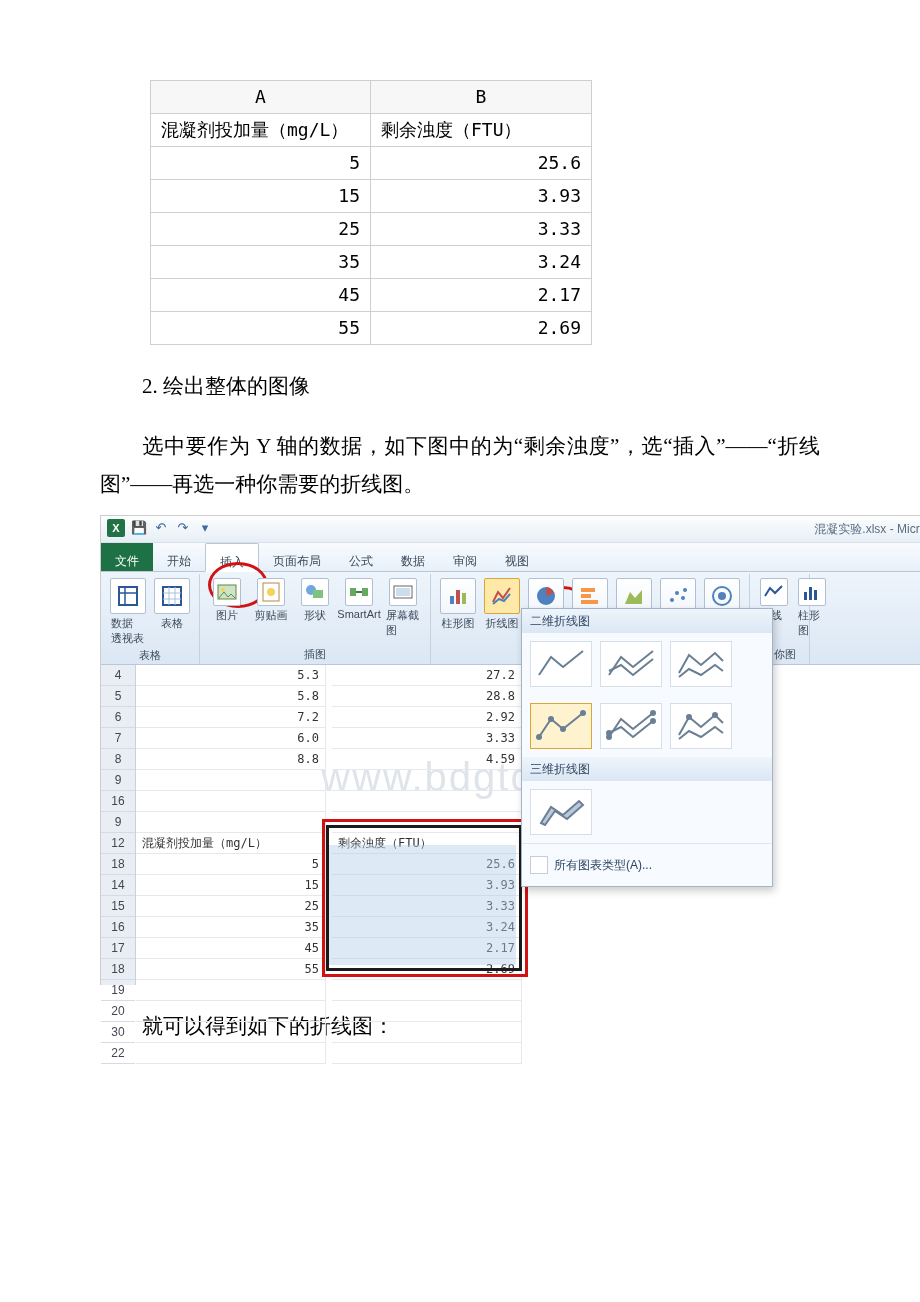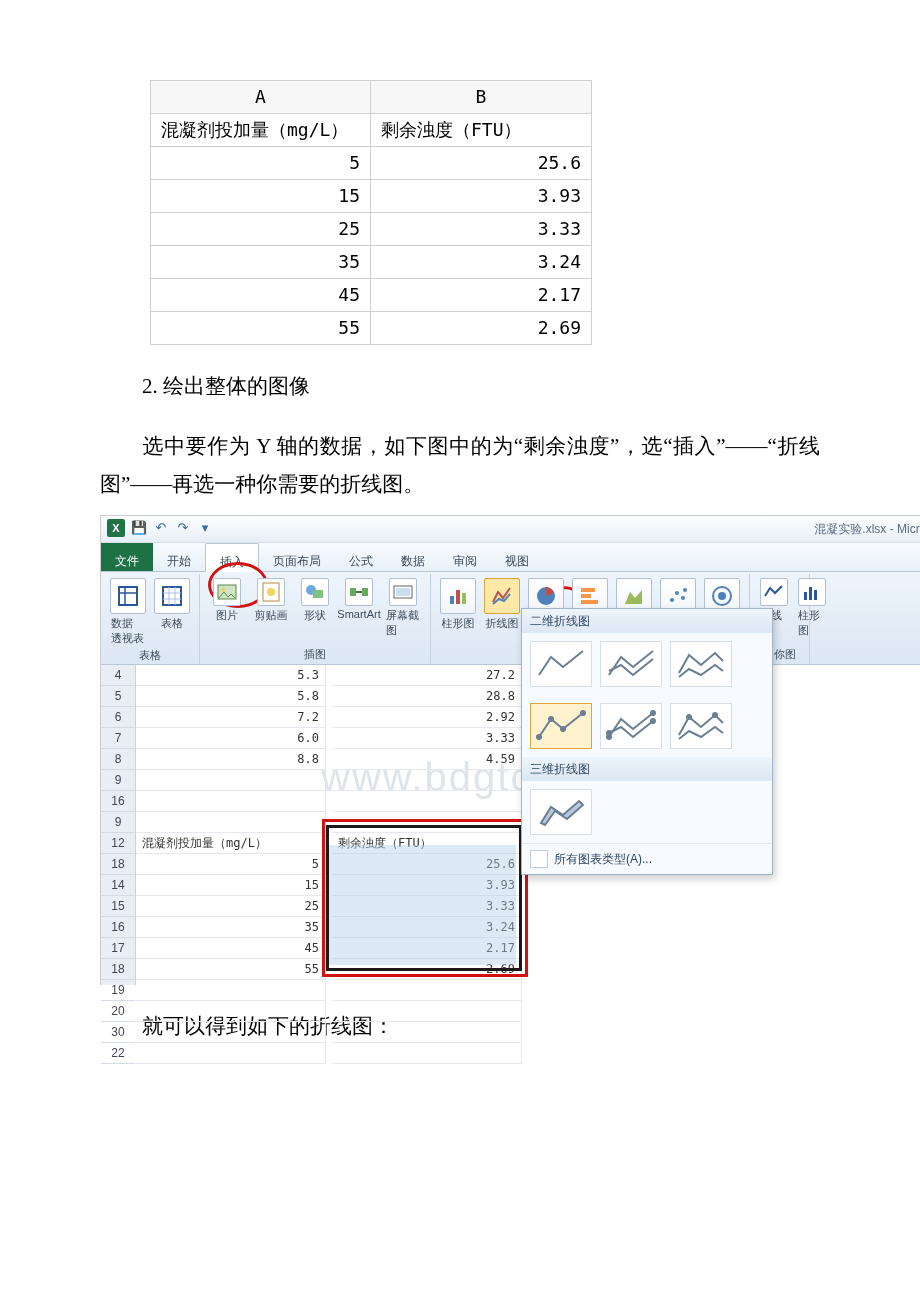--- a/index.html
+++ b/index.html
@@ -47,21 +47,21 @@
 .circle.c1{width:54px;height:40px;left:107px;top:-10px;}
 .circle.c2{width:58px;height:60px;left:430px;top:14px;}
 
 
 .dd{position:absolute;left:420px;top:92px;width:250px;background:#f7fafe;border:1px solid #a2b4c9;box-shadow:2px 4px 8px rgba(0,0,0,.2);z-index:5;}
 .dd .hdr{height:24px;line-height:24px;padding-left:8px;background:linear-gradient(180deg,#eef4fb,#dbe7f4);color:#2b4560;}
 .dd .row3{display:flex;gap:8px;padding:8px;}
 .dd .tile{width:60px;height:44px;border:1px solid #d6dee8;background:#fff;display:flex;align-items:center;justify-content:center;}
 .dd .tile svg{width:52px;height:38px;stroke:#6b7f94;fill:none;stroke-width:2;}
 .dd .tile.sel{background:#fff3cf;border-color:#d8a63a;}
-.dd .more{padding:6px 8px;border-top:1px solid #dfe6ee;display:flex;align-items:center;gap:6px;color:#2b4560;}
+.dd .more{padding:12px 8px;border-top:1px solid #dfe6ee;display:flex;align-items:center;gap:6px;color:#2b4560;}
 .dd .more .ci{width:16px;height:16px;background:#fff;border:1px solid #c3cedb;display:inline-block;}
 
 
 .grid{display:flex;position:relative;height:320px;}
 .grid .rowhead{width:34px;background:#e9eef4;border-right:1px solid #c8d1dc;}
 .grid .rowhead div{height:20px;line-height:20px;text-align:center;color:#445;border-bottom:1px solid #d4dbe4;font-size:12px;}
 .grid .cells{position:relative;flex:1;}
 .gcol{position:absolute;top:0;width:190px;}
 .gcol.c-a{left:0;}
 .gcol.c-b{left:196px;}

